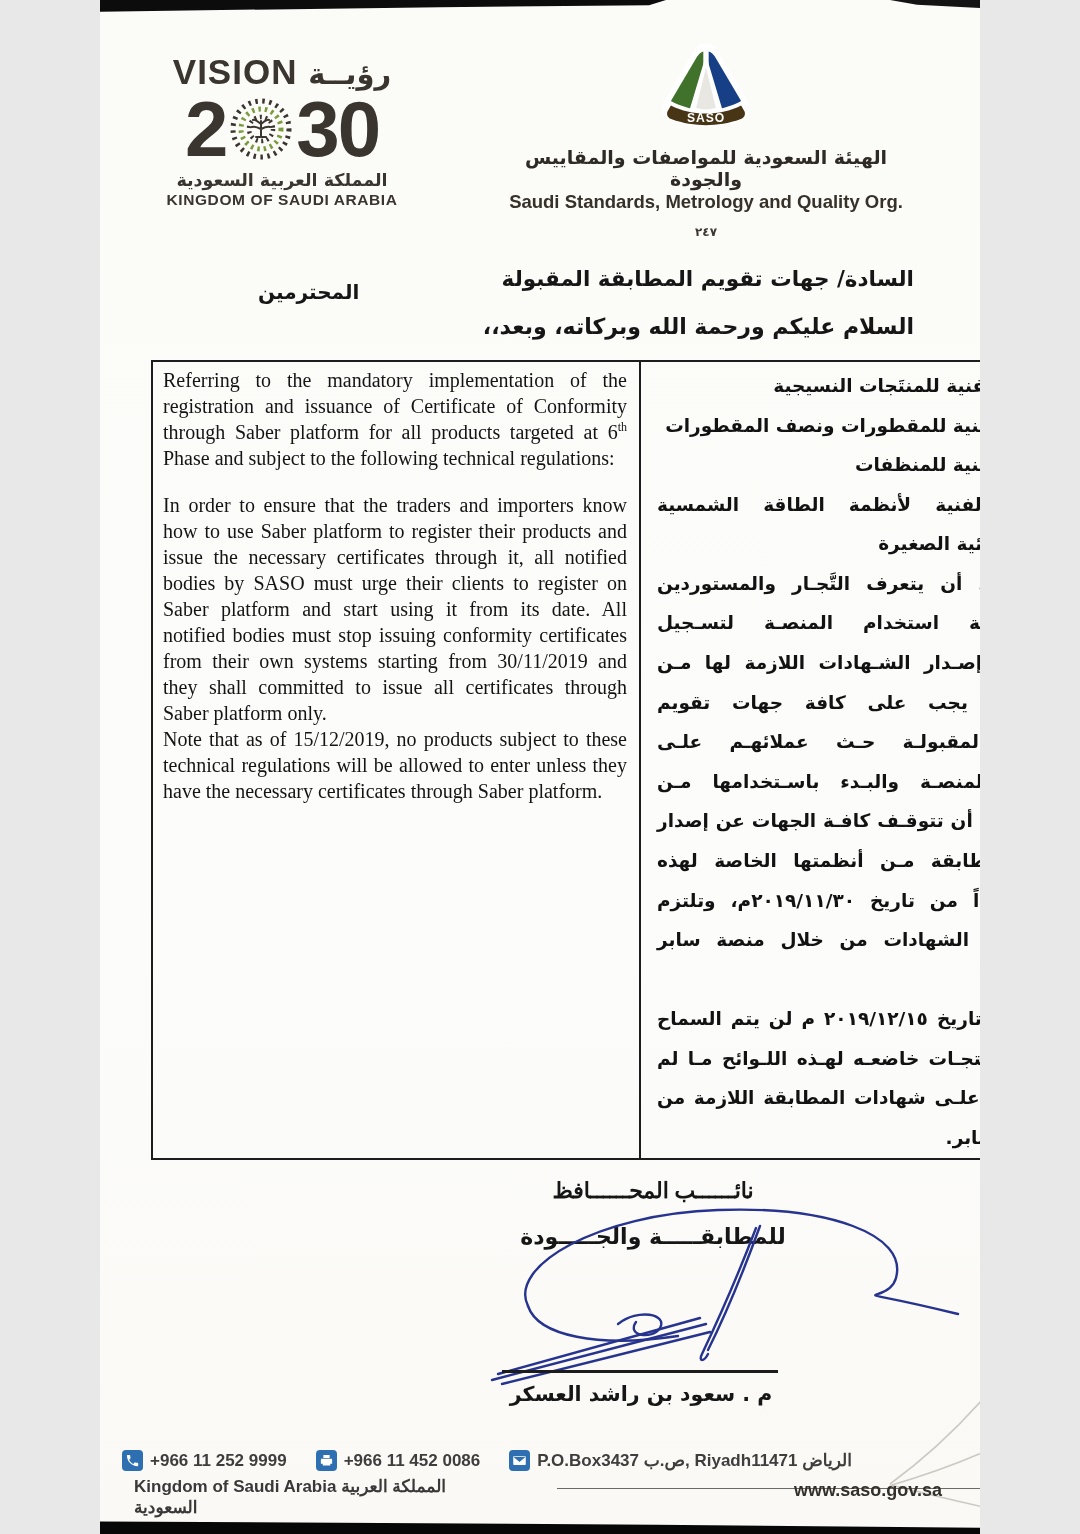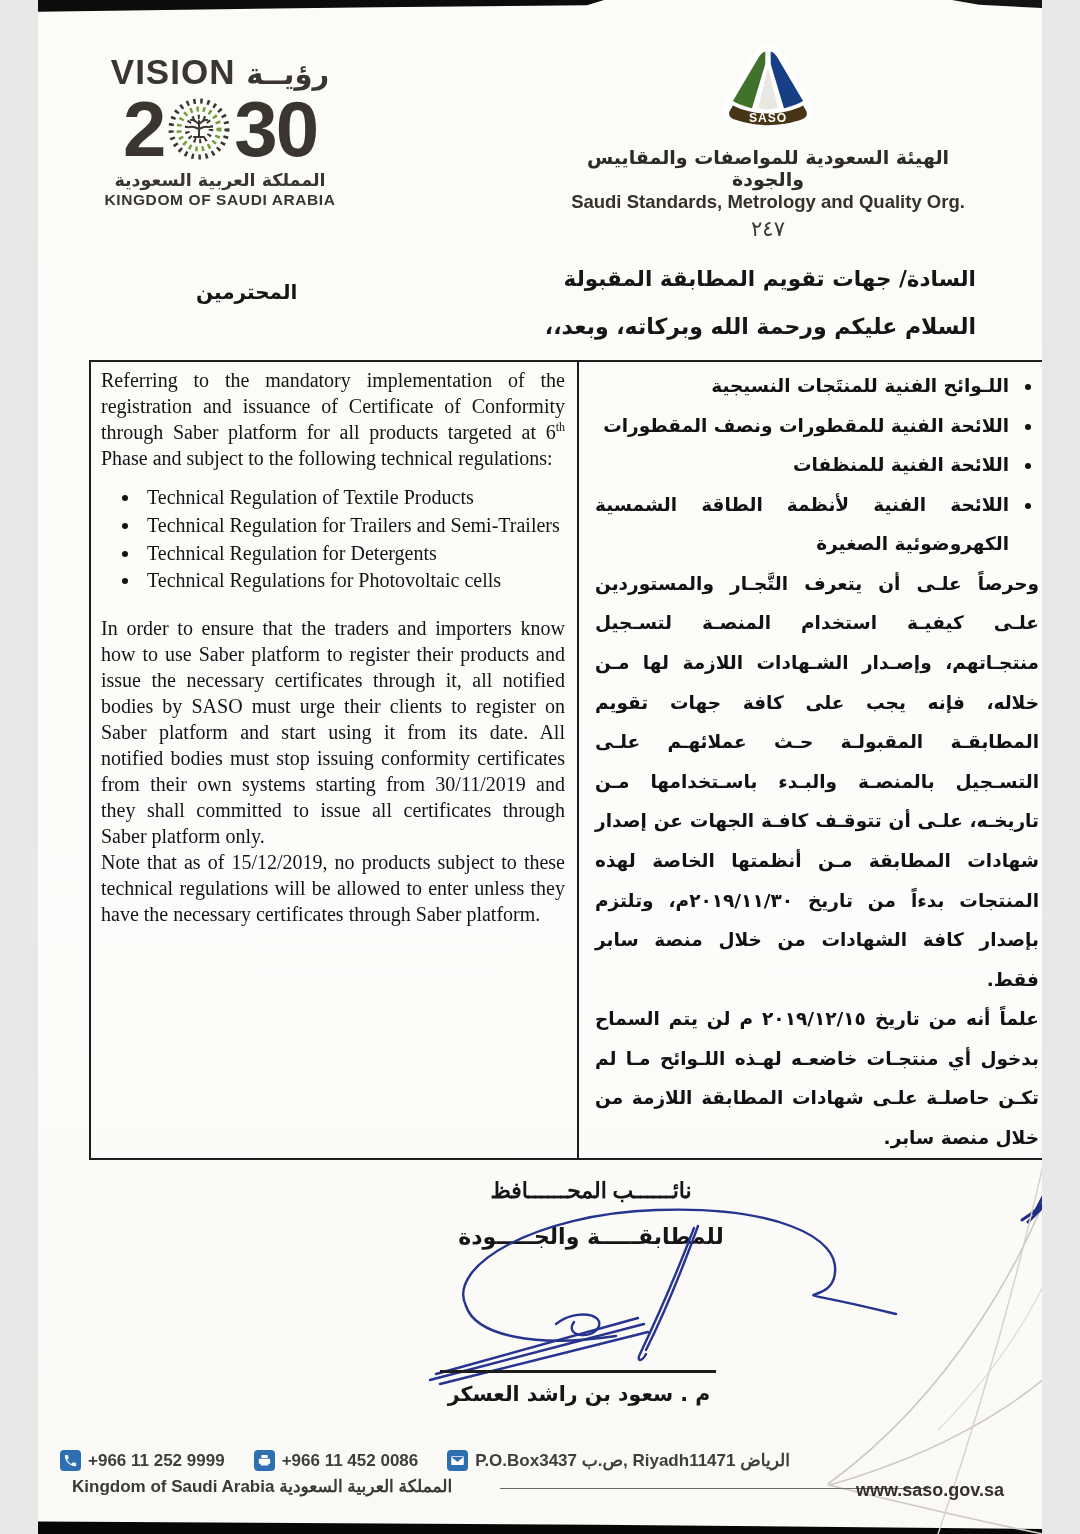--- a/index.html
+++ b/index.html
@@ -1,18 +1,18 @@
 <!DOCTYPE html>
 <html lang="en"><head>
 <meta charset="utf-8">
 <style>
   * { margin:0; padding:0; box-sizing:border-box; }
   html,body { background:#e8e8e8; }
   .page {
-    position:relative; width:1004px; height:1534px; margin:0 auto;
+    position:relative; width:880px; height:1534px; margin:0 auto;
     background:linear-gradient(180deg,#fbfbf8 0%, #fcfcfa 60%, #faf9f6 100%);
     font-family:"Liberation Serif", serif; color:#161616; overflow:hidden;
   }
   
   .scan-top { position:absolute; left:0; top:0; width:566px; height:13px; background:#0c0c0c;
     clip-path:polygon(0 0,100% 0,97% 40%,60% 55%,0 90%); }
   .scan-top-right { position:absolute; right:0; top:0; width:90px; height:8px; background:#141414;
     clip-path:polygon(0 0,100% 0,100% 100%,30% 60%); }
   .scan-bottom { position:absolute; left:0; top:1516px; width:1010px; height:18px; background:#070707;
     clip-path:polygon(0 30%,55% 48%,100% 72%,100% 100%,0 100%); }
@@ -23,21 +23,21 @@
   .vision-line1 .ar { font-family:"DejaVu Sans",sans-serif; font-size:29px; font-weight:bold; }
   .vision-year { display:flex; align-items:center; justify-content:center; font-family:"Liberation Sans",sans-serif;
     font-weight:bold; font-size:78px; line-height:70px; letter-spacing:-2px; margin-top:2px; }
   .vision-emblem { margin:0 3px; }
   .vision-ar { font-family:"DejaVu Sans",sans-serif; font-weight:bold; font-size:17.5px; margin-top:6px; }
   .vision-en { font-family:"Liberation Sans",sans-serif; font-weight:bold; font-size:15.5px; letter-spacing:0.6px; margin-top:1px; }
   .saso-head { position:absolute; right:63px; top:40px; width:422px; text-align:center; }
   .saso-logo { display:block; margin:0 auto 4px auto; }
   .saso-ar { font-family:"DejaVu Sans",sans-serif; font-weight:bold; font-size:19px; color:#2e2a26; }
   .saso-en { font-family:"Liberation Sans",sans-serif; font-weight:bold; font-size:18.5px; color:#363129; margin-top:1px; }
-  .saso-ref { font-family:"DejaVu Sans",sans-serif; font-size:21px; color:#3c3832; margin-top:4px; }
+  .saso-ref { font-family:"DejaVu Sans",sans-serif; font-size:12px; color:#3c3832; margin-top:12px;font-weight:bold; }
   
   .sal-to { position:absolute; right:66px; top:266px; font-family:"DejaVu Sans",sans-serif; font-weight:bold; font-size:21.5px; direction:rtl; }
   .sal-respected { position:absolute; left:158px; top:280px; font-family:"DejaVu Sans",sans-serif; font-weight:bold; font-size:20px; direction:rtl; }
   .sal-greet { position:absolute; right:66px; top:314px; font-family:"DejaVu Sans",sans-serif; font-weight:bold; font-size:22px; direction:rtl; }
   
   .main-box { position:absolute; left:51px; top:360px; width:966px; height:800px; border:2px solid #1d1d1d; display:flex; background:transparent; }
   .col-en { width:488px; border-right:2px solid #1d1d1d; padding:5px 12px 20px 10px;
     font-size:20px; line-height:1.3; text-align:justify; color:#141414; }
   .col-en ul { margin:13px 0 0 40px; }
   .col-en li { padding-left:6px; line-height:1.34; margin-bottom:1px; }
@@ -118,26 +118,20 @@
     <div class="saso-ref">٢٤٧</div>
   </div>
 
   <div class="sal-to">السادة/ جهات تقويم المطابقة المقبولة</div>
   <div class="sal-respected">المحترمين</div>
   <div class="sal-greet">السلام عليكم ورحمة الله وبركاته، وبعد،،</div>
 
   <div class="main-box">
     <div class="col-en">
       <p><span>Referring to the mandatory implementation of the registration and issuance of Certificate of Conformity through Saber platform for all products targeted at 6</span><sup>th</sup><span> Phase and subject to the following technical regulations:</span></p>
-      <ul>
-        <li>Technical Regulation of Textile Products</li>
-        <li>Technical Regulation  for Trailers and Semi-Trailers</li>
-        <li>Technical Regulation for Detergents</li>
-        <li>Technical Regulations for Photovoltaic cells</li>
-      </ul>
       <p class="p2">In order to ensure that the traders and importers know how to use Saber platform to register their products and issue the necessary certificates through it, all notified bodies by SASO must urge their clients to register on Saber platform and start using it from its date. All notified bodies must stop issuing conformity certificates from their own systems starting from 30/11/2019 and they  shall committed to issue all certificates through Saber platform only.</p>
       <p>Note that as of 15/12/2019, no products subject to these technical regulations will be allowed to enter unless they have the necessary certificates through Saber platform.</p>
     </div>
     <div class="col-ar">
       <ul>
         <li>اللـوائح الفنية للمنتَجات النسيجية</li>
         <li>اللائحة الفنية للمقطورات ونصف المقطورات</li>
         <li>اللائحة الفنية للمنظفات</li>
         <li>اللائحة الفنية لأنظمة الطاقة الشمسية الكهروضوئية الصغيرة</li>
       </ul>

